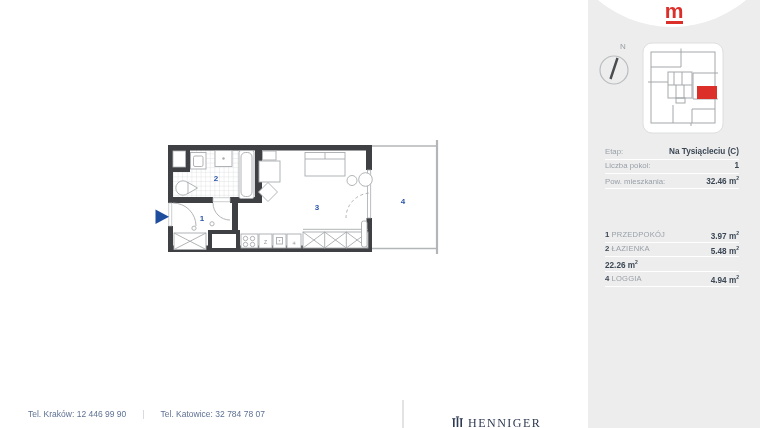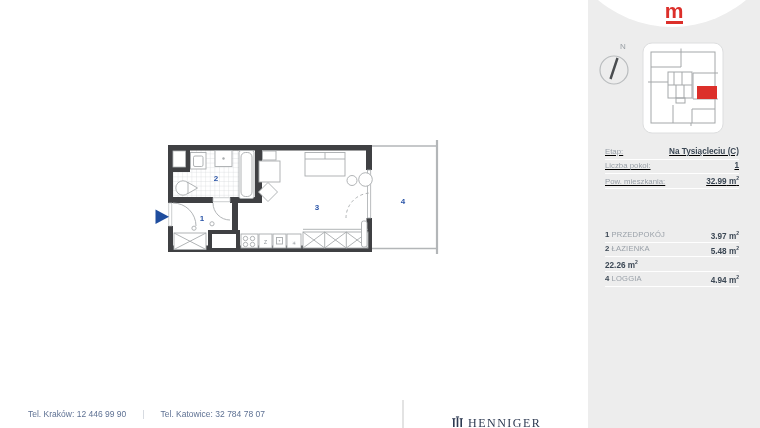--- a/index.html
+++ b/index.html
@@ -8,21 +8,21 @@
 
   
   .sidebar{position:absolute;left:588px;top:0;width:172px;height:428px;background:#ededed;}
   .logo-circle{position:absolute;left:-31px;top:-203px;width:230px;height:230px;
                border-radius:50%;background:#fff;}
   .logo-m{position:absolute;top:1px;left:0;width:100%;text-align:center;
           color:#dc2f2a;font-weight:bold;font-size:21px;line-height:20px;cursor:pointer;}
   .logo-underline{width:17px;height:3px;background:#dc2f2a;margin:0 auto;}
   .sb-map{position:absolute;top:35px;left:0;}
 
-  .details{position:absolute;top:146px;left:17px;width:134px;text-decoration:underline;}
+  .details{position:absolute;top:146px;left:17px;width:134px;}
   .drow{display:flex;justify-content:space-between;align-items:baseline;height:12.2px;
         border-bottom:1px solid rgba(255,255,255,.9);padding-top:1px;}
   .dlabel{font-size:7.8px;color:#99a0a8;}
   .dvalue{font-size:8.2px;font-weight:bold;color:#3b4754;white-space:nowrap;}
   sup{font-size:5px;}
 
   .rooms{position:absolute;top:228px;left:17px;width:134px;}
   .rrow{display:flex;justify-content:space-between;align-items:flex-start;
         padding:1.5px 0 1px;border-bottom:1px solid rgba(255,255,255,.9);gap:16px;}
   .rname{font-size:7.6px;color:#99a0a8;letter-spacing:.2px;line-height:10.8px;max-width:96px;}
@@ -186,21 +186,21 @@
       <div class="drow">
         <span class="dlabel">Etap:</span>
         <span class="dvalue">Na Tysiącleciu (C)</span>
       </div>
       <div class="drow">
         <span class="dlabel">Liczba pokoi:</span>
         <span class="dvalue">1</span>
       </div>
       <div class="drow">
         <span class="dlabel">Pow. mieszkania:</span>
-        <span class="dvalue"><span>32.99</span> <span>m</span><sup>2</sup></span>
+        <span class="dvalue"><span>32.46</span> <span>m</span><sup>2</sup></span>
       </div>
     </div>
 
     <div class="rooms">
       <div class="rrow">
         <span class="rname"><b class="rnum">1</b><span>PRZEDPOKÓJ</span></span>
         <span class="rarea"><span>3.97</span> <span>m</span><sup>2</sup></span>
       </div>
       <div class="rrow">
         <span class="rname"><b class="rnum">2</b><span>ŁAZIENKA</span></span>

